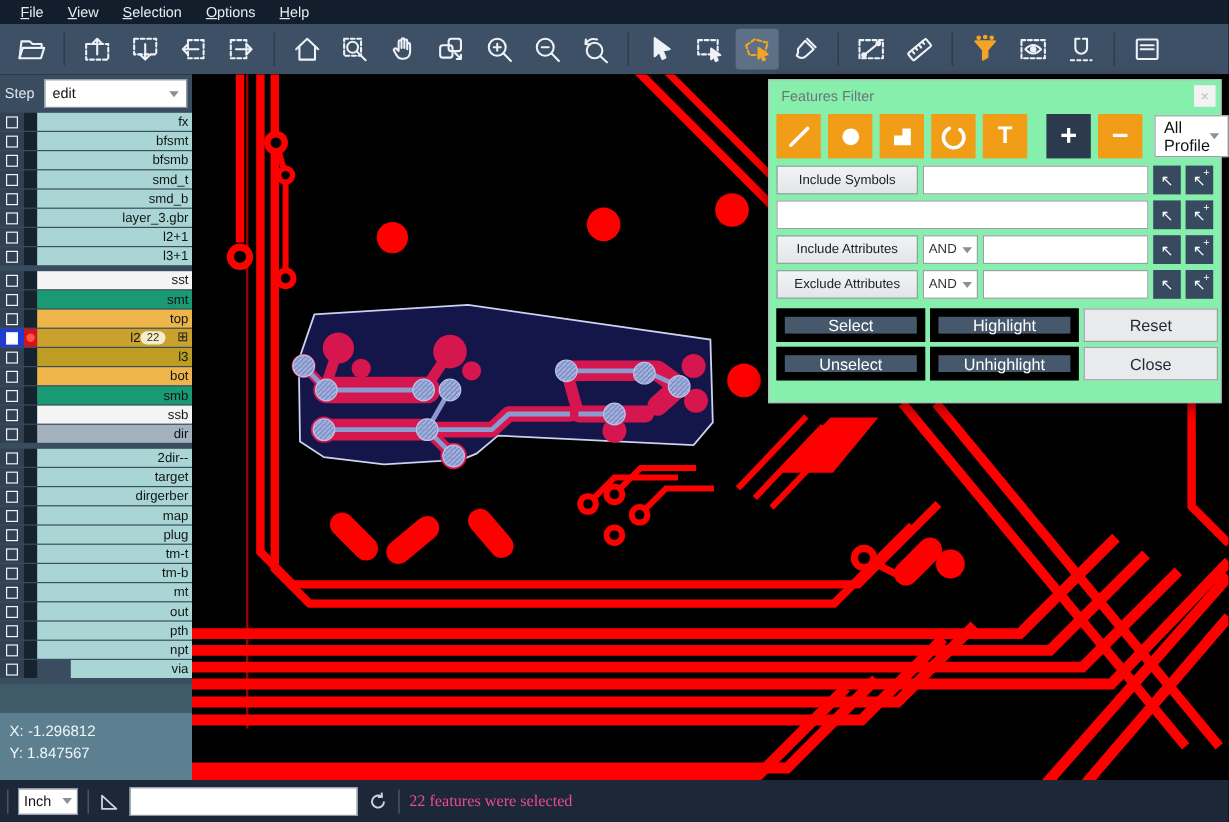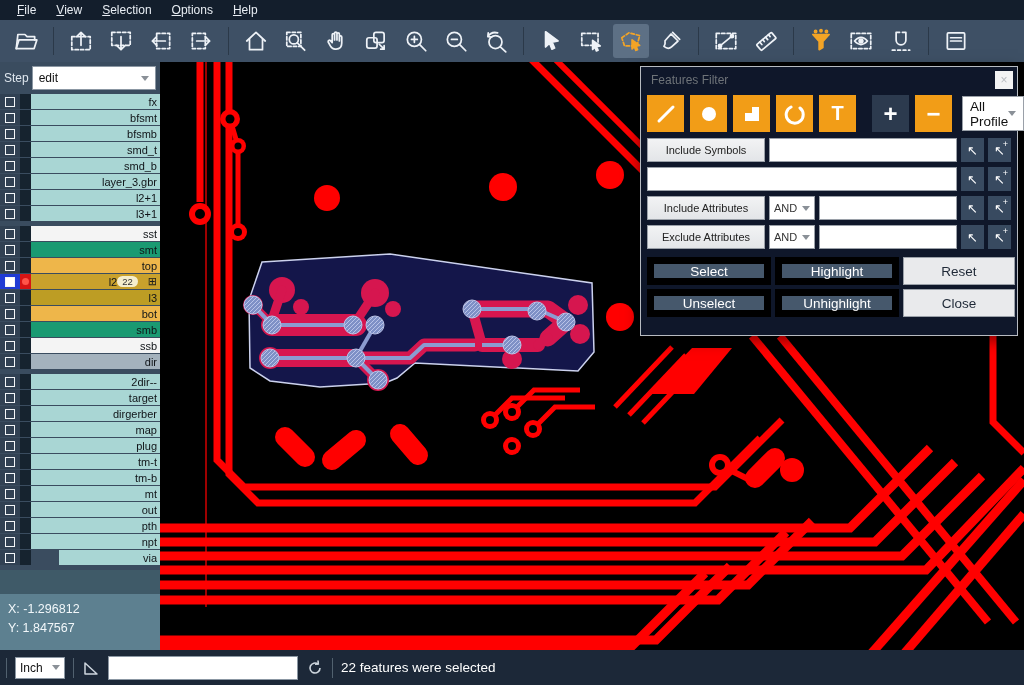--- a/index.html
+++ b/index.html
@@ -18,21 +18,21 @@
   .tsep{width:1px;height:28px;background:#2b3949;margin:0 7px;flex:0 0 auto;}
   .tbtn{width:36px;height:34px;display:flex;align-items:center;justify-content:center;
     color:#eef2f7;border-radius:3px;margin:0 2px;flex:0 0 auto;}
   .tbtn.active{background:#5d7085;color:#f3a426;}
   .tbtn.orange{color:#f3a426;}
   .tbtn svg{display:block;}
 
   
   .sidebar{position:absolute;left:0;top:62px;width:160px;bottom:35px;background:#3a4c5f;
     display:flex;flex-direction:column;}
-  .step-row{height:32px;display:flex;align-items:center;padding:0 4px;gap:3px;flex:0 0 auto;}
+  .step-row{height:32px;display:flex;align-items:center;padding:0 4px;gap:8px;flex:0 0 auto;}
   .step-label{color:#dfe7ef;font-size:12px;}
   .step-select{flex:1;height:24px;background:#fff;border:1px solid #8b97a3;display:flex;
     align-items:center;justify-content:space-between;padding:0 6px;font-size:12px;color:#111;}
   .chev{width:0;height:0;border-left:4px solid transparent;border-right:4px solid transparent;
     border-top:5px solid #8a9097;}
   .layer-list{flex:0 0 auto;}
   .layer-group{margin-bottom:5px;}
   .lrow{display:flex;height:15px;margin-bottom:1px;align-items:stretch;}
   .cbcell{width:20px;background:#314153;display:flex;align-items:center;justify-content:center;flex:0 0 auto;}
   .cbcell.sel{background:#1f3bd4;}
@@ -48,21 +48,21 @@
   .gridico{font-size:11px;color:#1c1c1c;line-height:1;}
   .sidebar-fill{flex:1;background:#3f5a68;}
   .coords{height:56px;background:#5d8090;color:#f2f7fa;font-size:12.5px;padding:6px 8px;flex:0 0 auto;}
   .coords div{line-height:19px;}
 
   
   .canvas{position:absolute;left:160px;top:62px;right:0;bottom:35px;background:#000;}
   .canvas svg{display:block;}
 
   
-  .dialog{position:absolute;left:640px;top:66px;width:378px;height:270px;background:#0f172a;
+  .dialog{position:absolute;left:640px;top:66px;width:378px;height:270px;background:#86efac;
     border:1px solid #b7bbc1;box-shadow:0 4px 14px rgba(0,0,0,.5);font-size:11px;}
   .dlg-title{height:24px;display:flex;align-items:center;justify-content:space-between;padding:2px 4px 0 10px;}
   .dlg-title span{color:#6e7378;font-size:12px;}
   .dlg-close{width:18px;height:18px;background:#f3f3f3;color:#b9bcc0;display:flex;align-items:center;
     justify-content:center;font-size:12px;}
   .shape-row{display:flex;align-items:center;padding:4px 6px 6px 6px;gap:6px;}
   .sbtn{width:37px;height:37px;background:#f29d17;display:flex;align-items:center;justify-content:center;
     color:#fff;flex:0 0 auto;}
   .sbtn.dark{background:#2c3a4e;margin-left:10px;}
   .sbtn .pm{font-size:24px;font-weight:bold;line-height:1;}
@@ -84,21 +84,21 @@
   .dbtn.light{background:#e9eaec;color:#1f2937;border:1px solid #9aa0a8;}
 
   
   .statusbar{position:absolute;left:0;bottom:0;width:1024px;height:35px;background:#1c2838;
     display:flex;align-items:center;padding:0 6px;gap:8px;}
   .ssep{width:1px;height:20px;background:#51616f;}
   .unit-select{width:50px;height:22px;background:#fff;border:1px solid #8b97a3;display:flex;
     align-items:center;justify-content:space-between;padding:0 4px;font-size:12px;color:#111;}
   .sinput{width:190px;height:24px;background:#fff;border:1px solid #8b97a3;font-size:12px;padding:0 5px;}
   .sicon{color:#cdd5dd;display:flex;align-items:center;}
-  .smsg{color:#ffffff;font-size:13.5px;}
+  .smsg{color:#ec4899;font-size:13.5px;font-family:Liberation Serif, serif;}
 </style>
 </head>
 <body>
 
 <div class="app">
 
   <div class="menubar" id="menubar">
       <span class="menu-item"><u>F</u>ile</span>
       <span class="menu-item"><u>V</u>iew</span>
       <span class="menu-item"><u>S</u>election</span>

